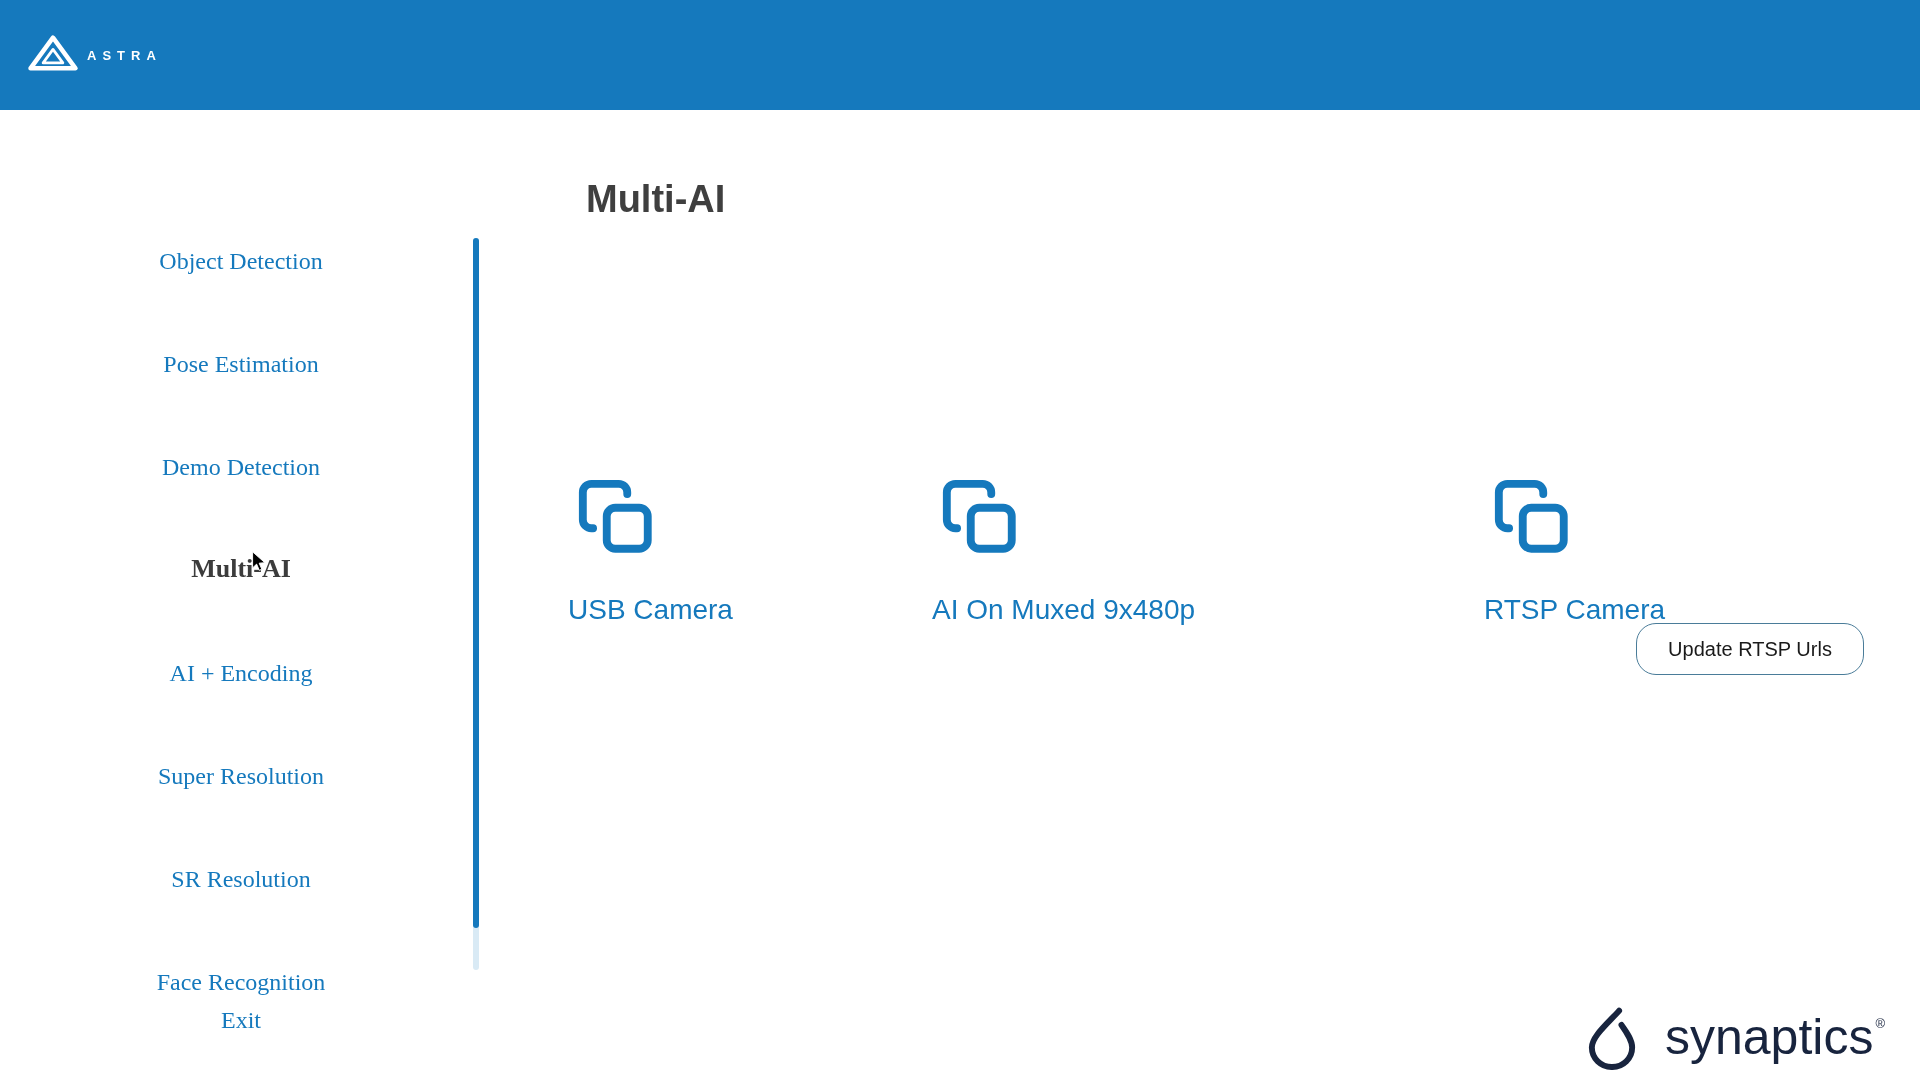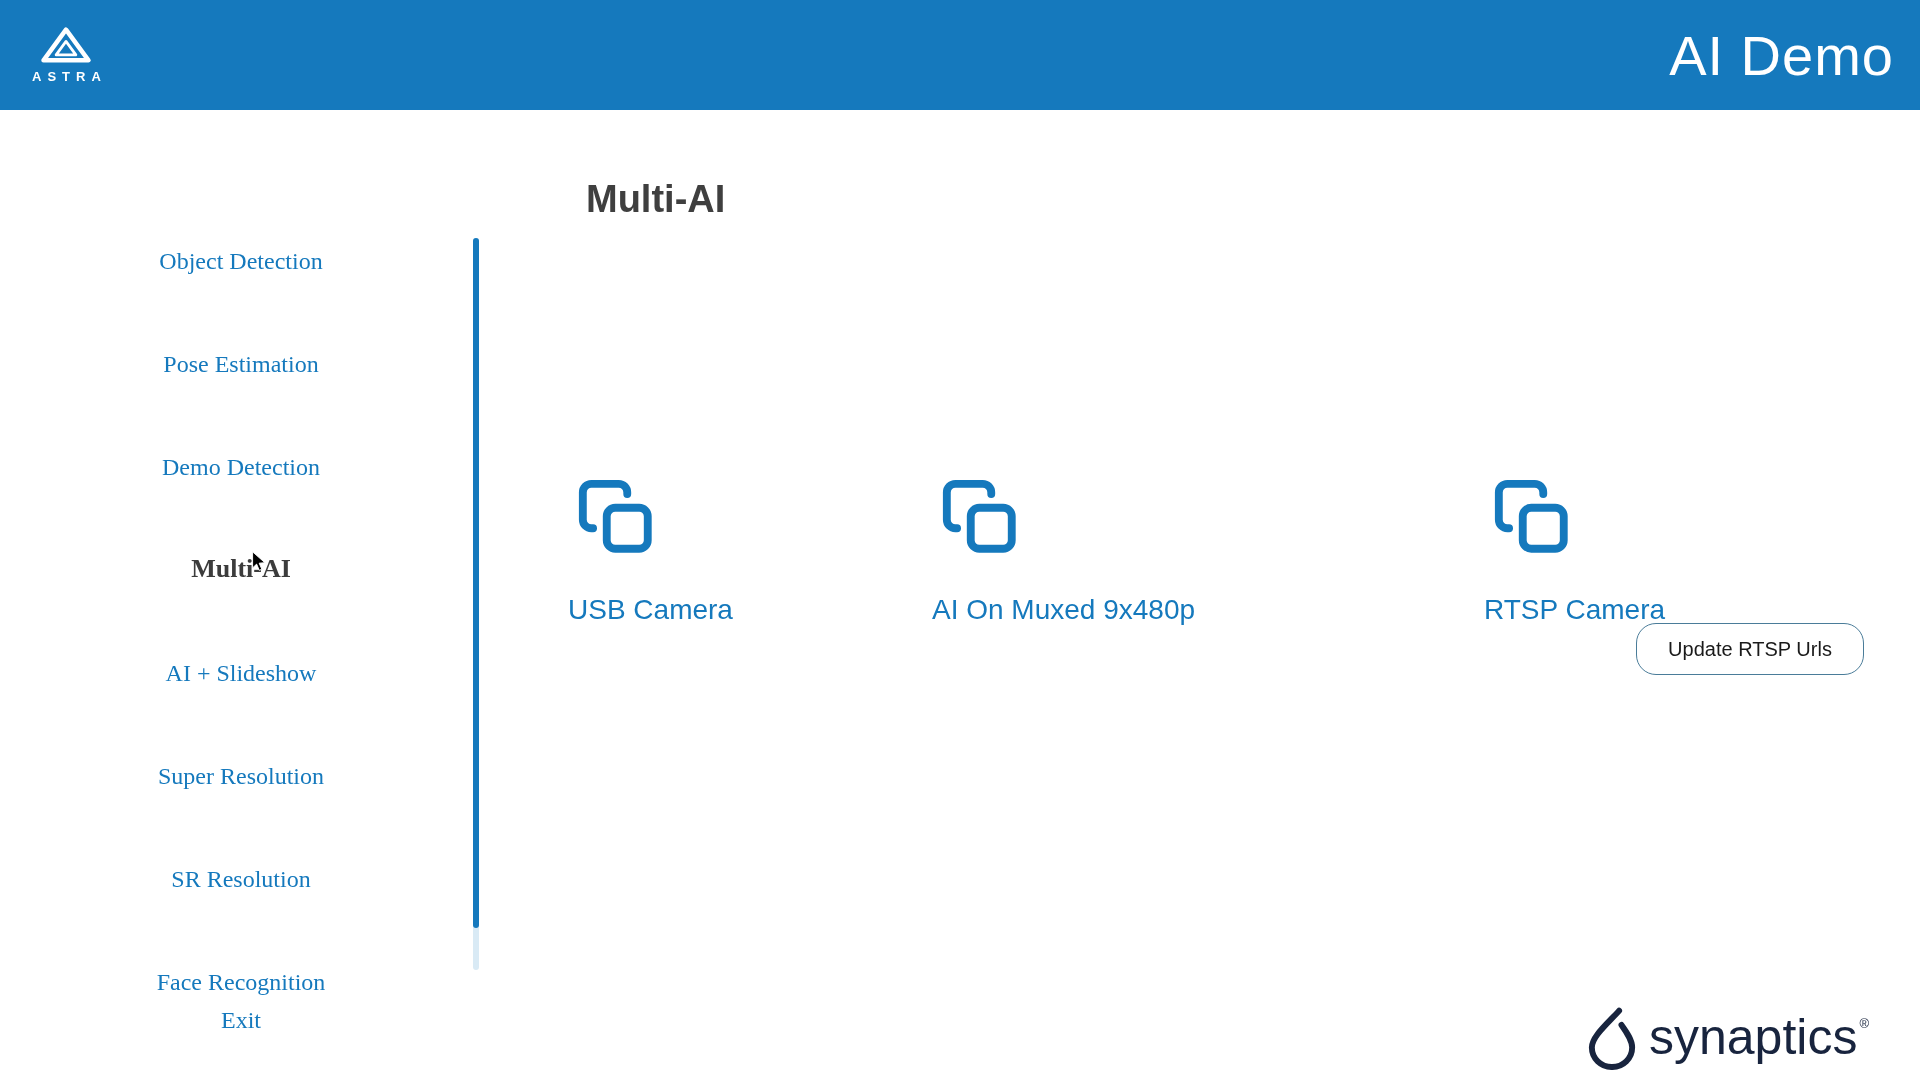--- a/index.html
+++ b/index.html
@@ -9,21 +9,21 @@
     font-family:"Liberation Sans", sans-serif;
   }
 
   
   .app-header {
     position:absolute; top:0; left:0; width:1920px; height:110px;
     background:var(--header_bg,#1579bd);
     display:flex; align-items:center; justify-content:space-between;
     padding:0 26px; box-sizing:border-box;
   }
-  .astra { display:flex; flex-direction:column; align-items:center; gap:1px; color:#fff; }
+  .astra { display:flex; flex-direction:row; align-items:center; gap:1px; color:#fff; }
   .astra-text { font-size:13px; font-weight:bold; letter-spacing:6px; margin-left:6px; }
   .app-title { color:#fff; font-size:56px; font-weight:400; letter-spacing:1px; }
 
   
   .sidebar a {
     position:absolute; left:0; width:482px; display:block; text-align:center;
     color:var(--accent,#1579bd); font-size:24px; text-decoration:none; line-height:32px;font-family:Liberation Serif, serif;
   }
   .sidebar a:nth-of-type(1){top:245px}
   .sidebar a:nth-of-type(2){top:348px}
@@ -70,47 +70,46 @@
 
   
   .cursor { position:absolute; left:248px; top:550px; }
 
   
   .brand {
     position:absolute; left:1583px; top:1006px;
     display:flex; align-items:flex-start;
   }
   .brand-word {
-    font-size:50px; color:var(--brand,#18243e); margin-left:8px; line-height:62px;
+    font-size:50px; color:var(--brand,#18243e); margin-left:24px; line-height:62px;
     letter-spacing:0px;
   }
   .brand-reg { font-size:13px; color:var(--brand,#18243e); margin-top:10px; margin-left:2px; }
 </style>
 </head>
 <body>
 
 <div class="app-header">
   <div class="astra">
     <span>
       <svg viewBox="0 0 60 42" width="54" height="38" fill="none" stroke="#ffffff" stroke-linejoin="round">
         <path d="M30 4 L55 38 H5 Z" stroke-width="5"></path>
         <path d="M30 17 L41 32 H19 Z" stroke-width="3"></path>
       </svg>
     </span>
     <span class="astra-text">ASTRA</span>
   </div>
-  <div class="app-title">AI Demo</div>
 </div>
 
 <nav class="sidebar">
   <a href="#">Object Detection</a>
   <a href="#">Pose Estimation</a>
   <a href="#">Demo Detection</a>
   <a href="#" class="selected">Multi-AI</a>
-  <a href="#">AI + Slideshow</a>
+  <a href="#">AI + Encoding</a>
   <a href="#">Super Resolution</a>
   <a href="#">SR Resolution</a>
   <a href="#">Face Recognition</a>
   <a href="#">Exit</a>
 </nav>
 
 <div class="scroll-track">
   <div class="scroll-thumb"></div>
 </div>
 

